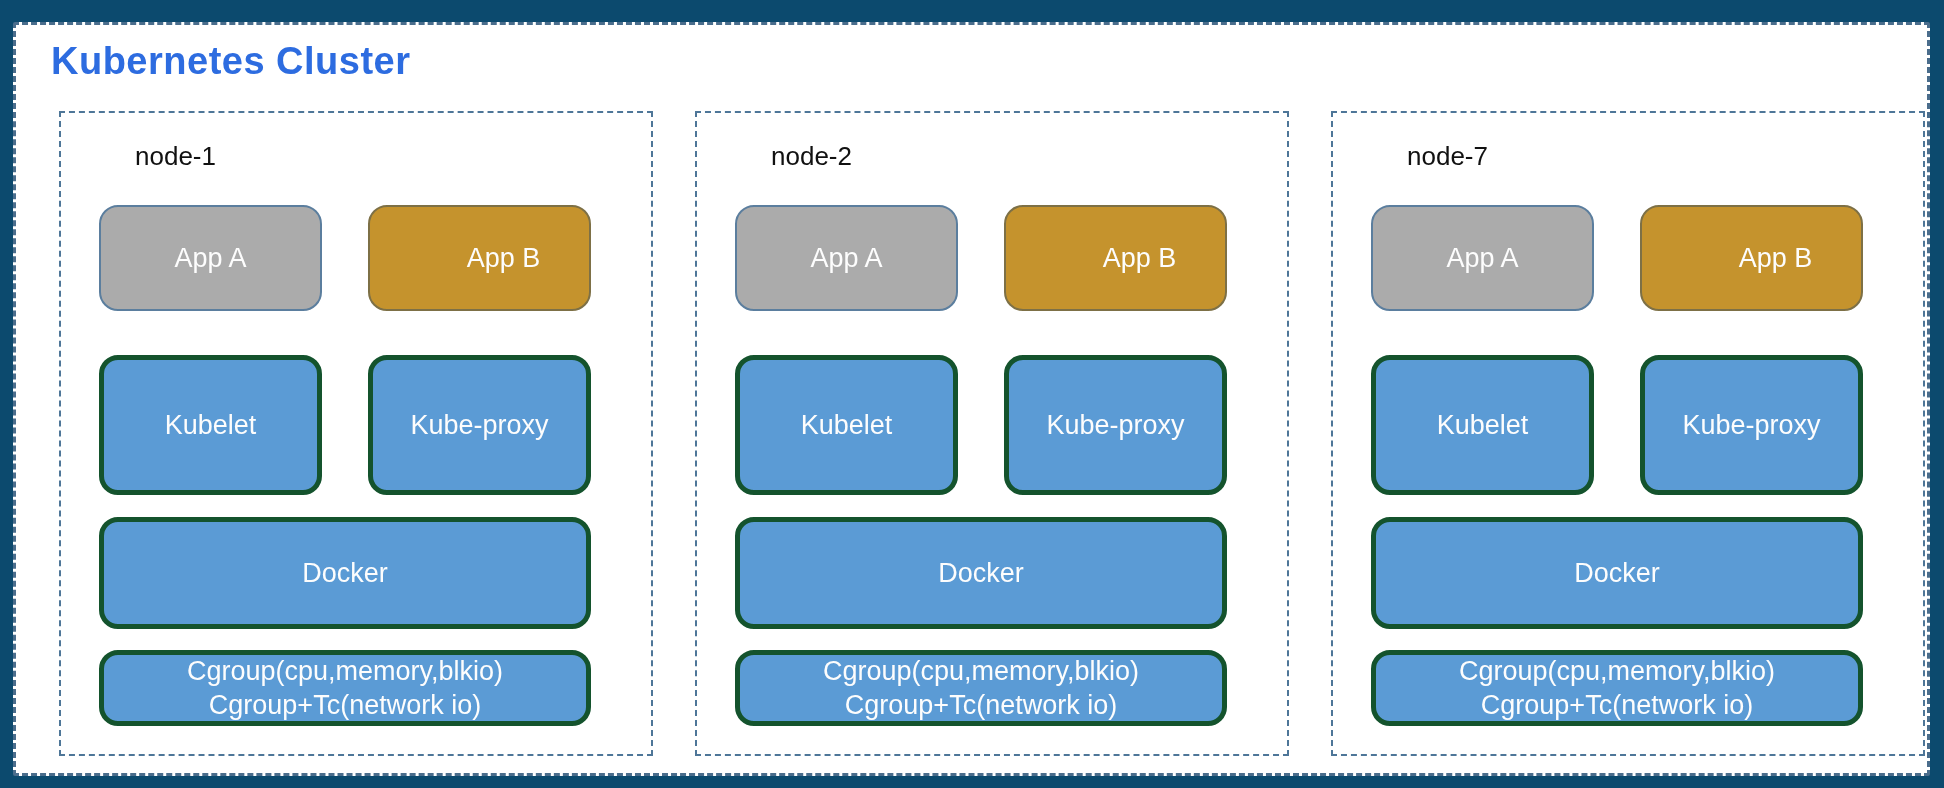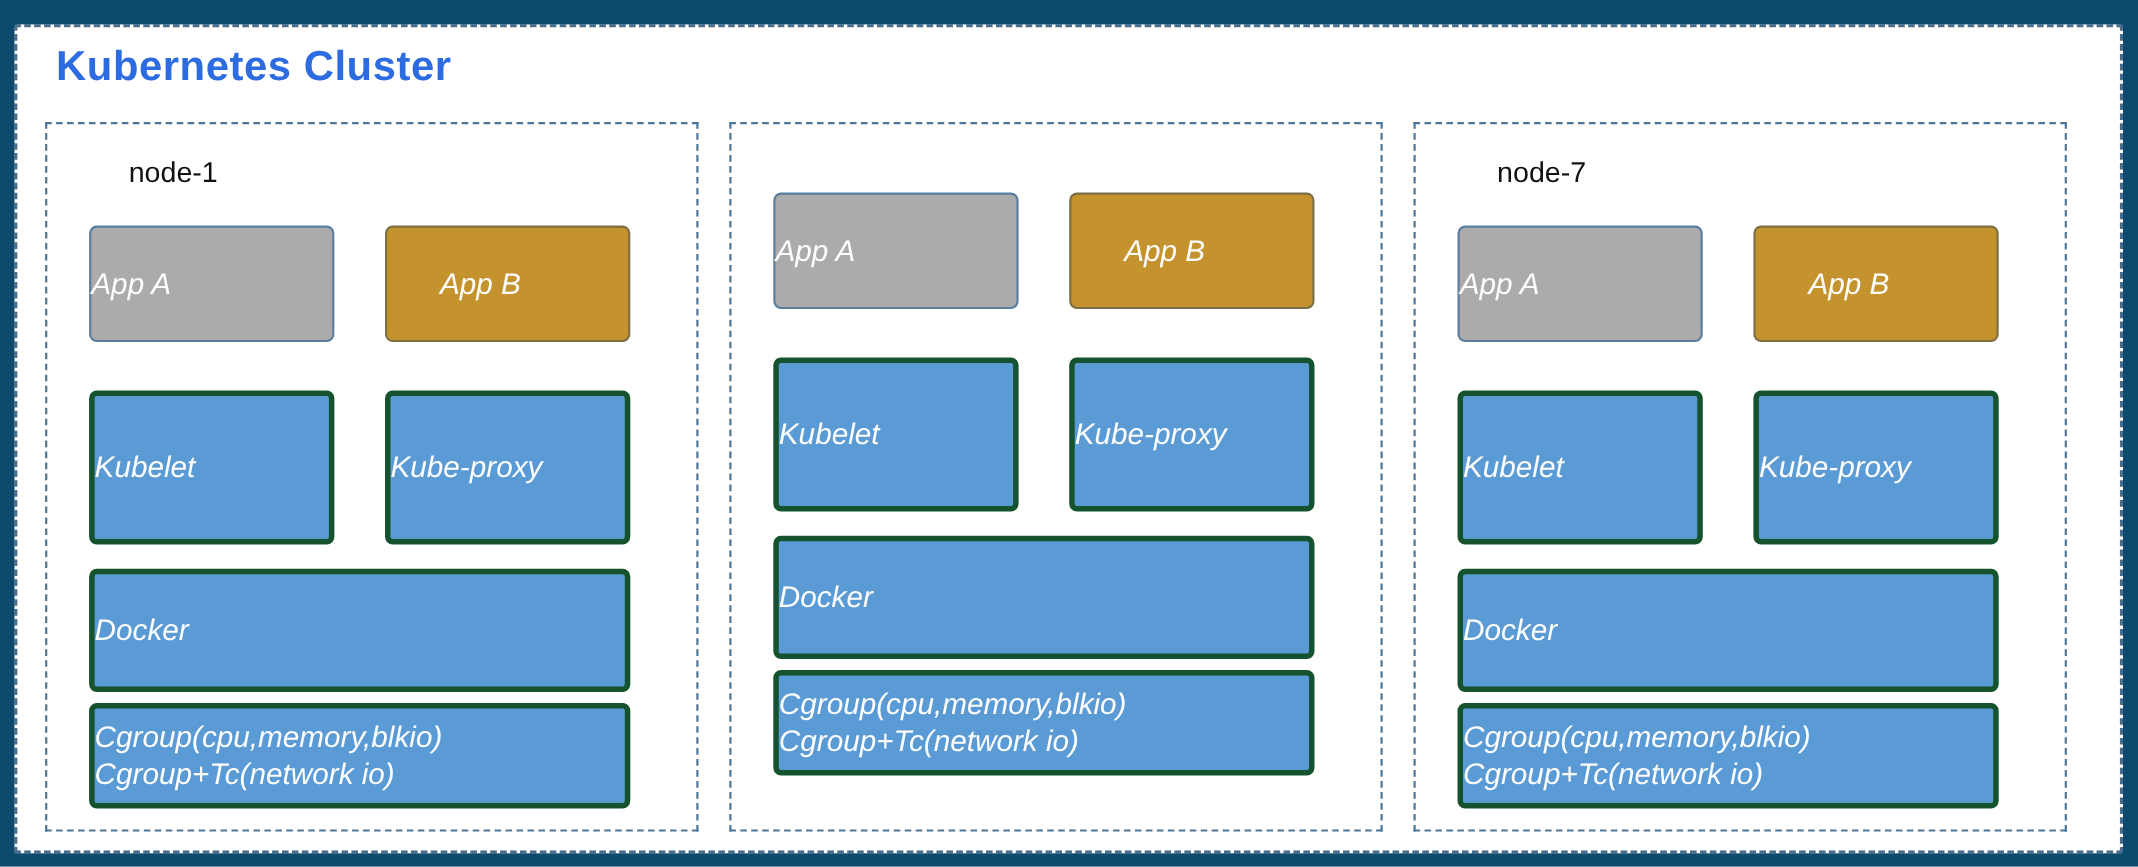--- a/index.html
+++ b/index.html
@@ -24,23 +24,23 @@
     left: 35px; top: 14px;
     font-size: 38px;
     line-height: 44px;
     font-weight: 600;
     letter-spacing: 0.5px;
     color: #2d6ce0;
   }
 
   .nodes {
     position: absolute;
-    left: 25px; top: 86px;
+    left: 43px; top: 86px;
     display: flex;
-    gap: 28px;
+    gap: 42px;
   }
   .node {
     width: 594px; height: 645px;
     border: 2px dashed #4e7698;
     padding: 28px 60px 0 38px;
     background: #ffffff;
   }
   .node-label {
     font-size: 26px;
     line-height: 30px;
@@ -53,35 +53,34 @@
     display: grid;
     grid-template-columns: 1fr 1fr;
     column-gap: 46px;
   }
   .row-apps  { margin-top: 34px; height: 106px; }
   .row-kube  { margin-top: 44px; height: 140px; }
 
   .box {
     display: flex;
     flex-direction: column;
-    align-items: flex-start;
+    align-items: center;
     justify-content: center;
-    border-radius: 7px;
+    border-radius: 19px;
     color: #fdfdfd;
     font-size: 27px;
     line-height: 34px;
     text-align: center;
-    font-style: italic;
   }
   .box-gray { background: #ababab; border: 2px solid #5b7e9e; }
   .box-gold { background: #c5932d; border: 2px solid #7d7046; padding-left: 48px; }
   .box-blue { background: #5b9bd5; border: 5px solid #14532d; }
 
   .box-docker { margin-top: 22px; height: 112px; }
-  .box-cgroup { margin-top: 10px; height: 96px; }
+  .box-cgroup { margin-top: 21px; height: 76px; }
 </style>
 </head>
 <body>
 
 <div class="page">
   <div class="cluster">
     <div class="cluster-title">Kubernetes Cluster</div>
 
     <div class="nodes">
 
@@ -106,20 +105,21 @@
         <div class="box box-blue box-docker">
           <span>Docker</span>
         </div>
         <div class="box box-blue box-cgroup">
           <span>Cgroup(cpu,memory,blkio)</span>
           <span>Cgroup+Tc(network io)</span>
         </div>
       </div>
 
       <div class="node">
+        <div class="node-label">node-2</div>
         <div class="row-two row-apps">
           <div class="box box-gray">
             <span>App A</span>
           </div>
           <div class="box box-gold">
             <span>App B</span>
           </div>
         </div>
         <div class="row-two row-kube">
           <div class="box box-blue">

